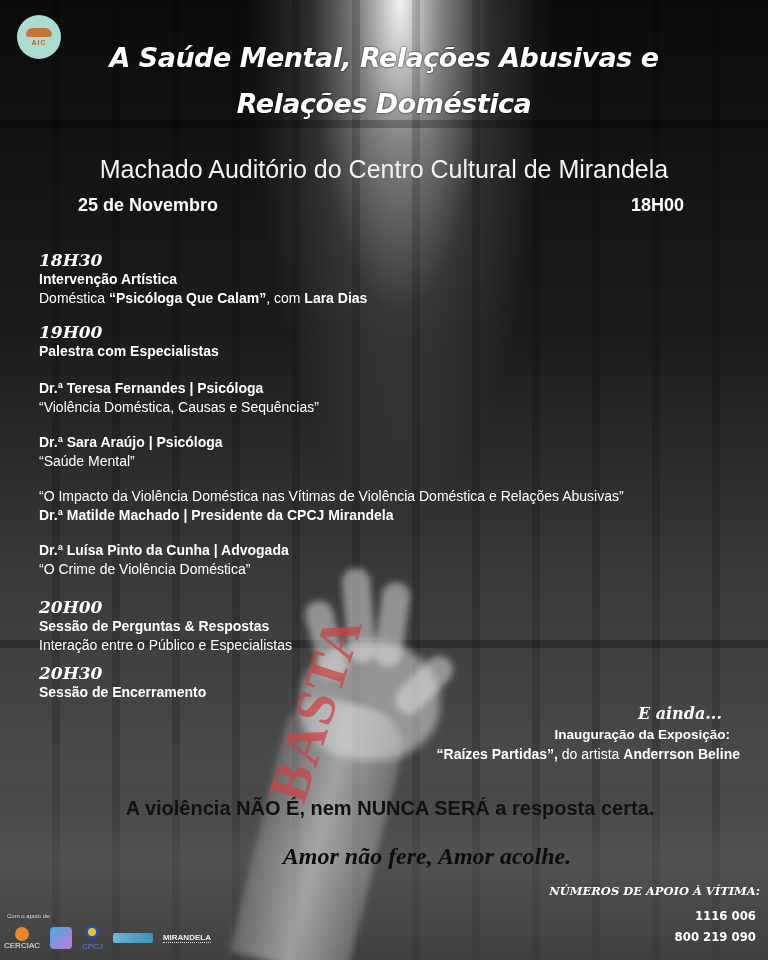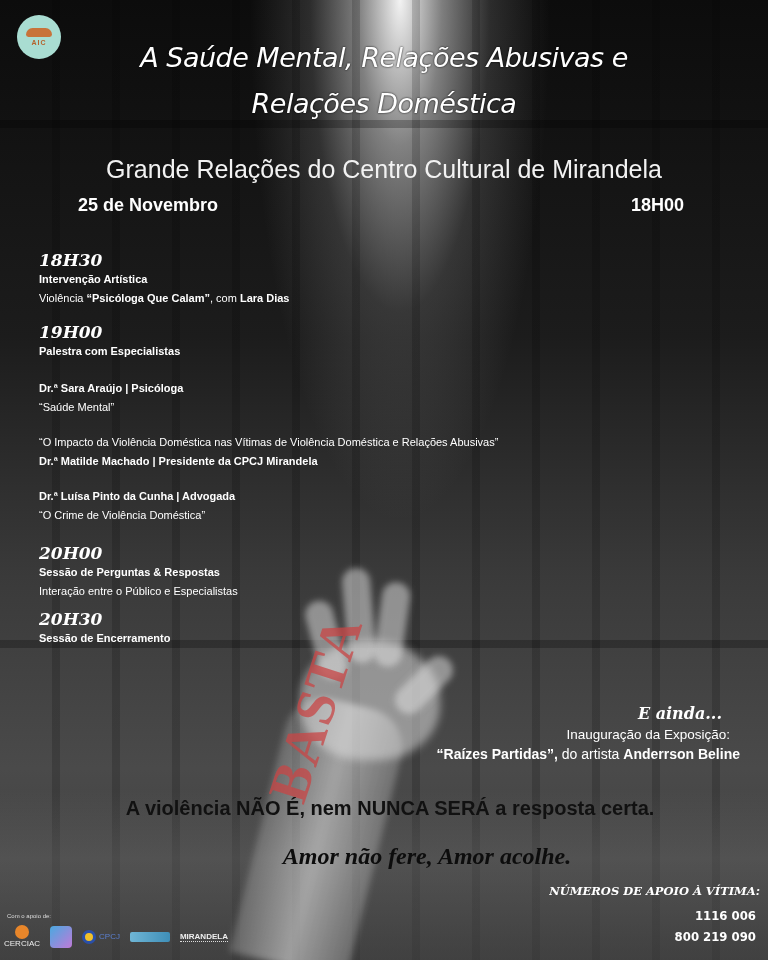--- a/index.html
+++ b/index.html
@@ -28,36 +28,36 @@
     background:rgba(230,230,230,0.5); border-radius:50% 50% 45% 45%; filter:blur(4px); }
   .finger { position:absolute; width:28px; background:rgba(230,230,230,0.5); border-radius:14px; filter:blur(3px); }
   .basta { position:absolute; left:255px; top:790px; font-family:"Liberation Serif", serif; font-size:56px;
     color:rgba(200,70,70,0.75); transform:rotate(-72deg); transform-origin:left top; letter-spacing:2px; font-weight:bold; }
 
   .logo { position:absolute; left:17px; top:15px; width:44px; height:44px; border-radius:50%;
     background:#a9ddd2; display:flex; flex-direction:column; align-items:center; justify-content:center; }
   .logo .mark { width:26px; height:9px; border-radius:8px 8px 3px 3px; background:#c8733a; margin-bottom:2px; }
   .logo .txt { font-size:7px; color:#b5622b; font-weight:bold; letter-spacing:1px; }
 
-  .title { position:absolute; left:0; width:768px; text-align:center; font-style:italic; font-weight:normal;
+  .title { position:absolute; left:0; width:768px; text-align:center; font-style:italic; font-weight:bold;
     font-family:"DejaVu Sans", sans-serif; font-size:27px; letter-spacing:-0.5px;
     text-shadow:0 0 2px #000; }
   .venue { position:absolute; top:155px; left:0; width:768px; text-align:center; font-size:25px; font-weight:normal; color:#f2f2f2; }
   .date { position:absolute; top:195px; left:78px; font-size:18px; font-weight:bold; }
   .time { position:absolute; top:195px; right:84px; font-size:18px; font-weight:bold; }
 
   .prog { position:absolute; left:39px; top:250px; width:700px; }
   .blk { margin-bottom:14px; }
   .hr { font-family:"DejaVu Serif", serif; font-style:italic; font-weight:bold; font-size:17px; line-height:20px; }
-  .ln { font-size:11px; line-height:19px; }
+  .ln { font-size:14px; line-height:19px; }
   .b { font-weight:bold; }
   .speaker { margin-bottom:16px; }
 
   .ainda { position:absolute; right:46px; top:704px; font-family:"DejaVu Serif", serif; font-style:italic; font-weight:bold; font-size:16px; }
-  .inaug { position:absolute; right:38px; top:727px; font-size:13.5px; font-weight:normal; text-align:right; }
+  .inaug { position:absolute; right:38px; top:727px; font-size:13.5px; font-weight:bold; text-align:right; }
   .expo { position:absolute; right:28px; top:746px; font-size:14px; text-align:right; }
 
   .slogan1 { position:absolute; top:797px; left:0; width:780px; text-align:center; font-size:20px; font-weight:bold; color:#111; }
   .slogan2 { position:absolute; top:843px; left:0; width:762px; text-align:center; font-family:Liberation Serif, serif; font-style:italic; font-weight:bold; font-size:24px; color:#0d0d0d;padding-left:46px; }
 
   .support-title { position:absolute; right:8px; top:884px; font-family:"DejaVu Serif", serif; font-style:italic; font-weight:bold; font-size:11.5px; }
   .phone { position:absolute; right:12px; font-family:"DejaVu Sans Condensed","DejaVu Sans", sans-serif; font-weight:bold; font-size:13px; }
 
   .apoio { position:absolute; left:7px; top:913px; font-size:6px; color:#ddd; }
   .sponsors { position:absolute; left:4px; top:925px; display:flex; align-items:center; gap:10px; }
@@ -82,36 +82,40 @@
   <div class="basta">BASTA</div>
 
   <div class="logo">
     <div class="mark"></div>
     <div class="txt">AIC</div>
   </div>
 
   <div class="title" style="top:42px">A Saúde Mental, Relações Abusivas e</div>
   <div class="title" style="top:88px">Relações Doméstica</div>
 
-  <div class="venue">Grande Relações do Centro Cultural de Mirandela</div>
+  <div class="venue">Machado Auditório do Centro Cultural de Mirandela</div>
   <div class="date">25 de Novembro</div>
   <div class="time">18H00</div>
 
   <div class="prog">
     <div class="blk">
       <div class="hr">18H30</div>
       <div class="ln b">Intervenção Artística</div>
-      <div class="ln"><span>Violência </span><span class="b">“Psicóloga Que Calam”</span><span>, com </span><span class="b">Lara Dias</span></div>
+      <div class="ln"><span>Doméstica </span><span class="b">“Psicóloga Que Calam”</span><span>, com </span><span class="b">Lara Dias</span></div>
     </div>
 
     <div class="blk" style="margin-bottom:18px">
       <div class="hr">19H00</div>
       <div class="ln b">Palestra com Especialistas</div>
     </div>
 
+    <div class="speaker">
+      <div class="ln b">Dr.ª Teresa Fernandes | Psicóloga</div>
+      <div class="ln">“Violência Doméstica, Causas e Sequências”</div>
+    </div>
     <div class="speaker">
       <div class="ln b">Dr.ª Sara Araújo | Psicóloga</div>
       <div class="ln">“Saúde Mental”</div>
     </div>
     <div class="speaker">
       <div class="ln">“O Impacto da Violência Doméstica nas Vítimas de Violência Doméstica e Relações Abusivas”</div>
       <div class="ln b">Dr.ª Matilde Machado | Presidente da CPCJ Mirandela</div>
     </div>
     <div class="speaker" style="margin-bottom:18px">
       <div class="ln b">Dr.ª Luísa Pinto da Cunha | Advogada</div>
@@ -143,21 +147,21 @@
 
   <div class="apoio">Com o apoio de:</div>
   <div class="sponsors">
     <div class="sp">
       <div class="dot" style="background:#e8862a"></div>
       <span>CERCIAC</span>
     </div>
     <div class="sp">
       <div class="dot" style="background:linear-gradient(135deg,#4aa9e0,#c07ad8);width:22px;height:22px;border-radius:4px"></div>
     </div>
-    <div class="sp" style="flex-direction:row;gap:3px">
+    <div class="sp" style="flex-direction:column;gap:3px">
       <div class="dot" style="background:#f0c02a;border:3px solid #2a4fa8;width:8px;height:8px"></div>
       <span style="color:#5a7fd0">CPCJ</span>
     </div>
     <div class="sp">
       <div style="width:40px;height:10px;background:linear-gradient(90deg,#6fb6d6,#3f8fb8);border-radius:2px"></div>
     </div>
     <div class="sp" style="margin-left:0">
       <span style="font-weight:bold;font-size:8px;border-bottom:1px dotted #ddd">MIRANDELA</span>
     </div>
   </div>

